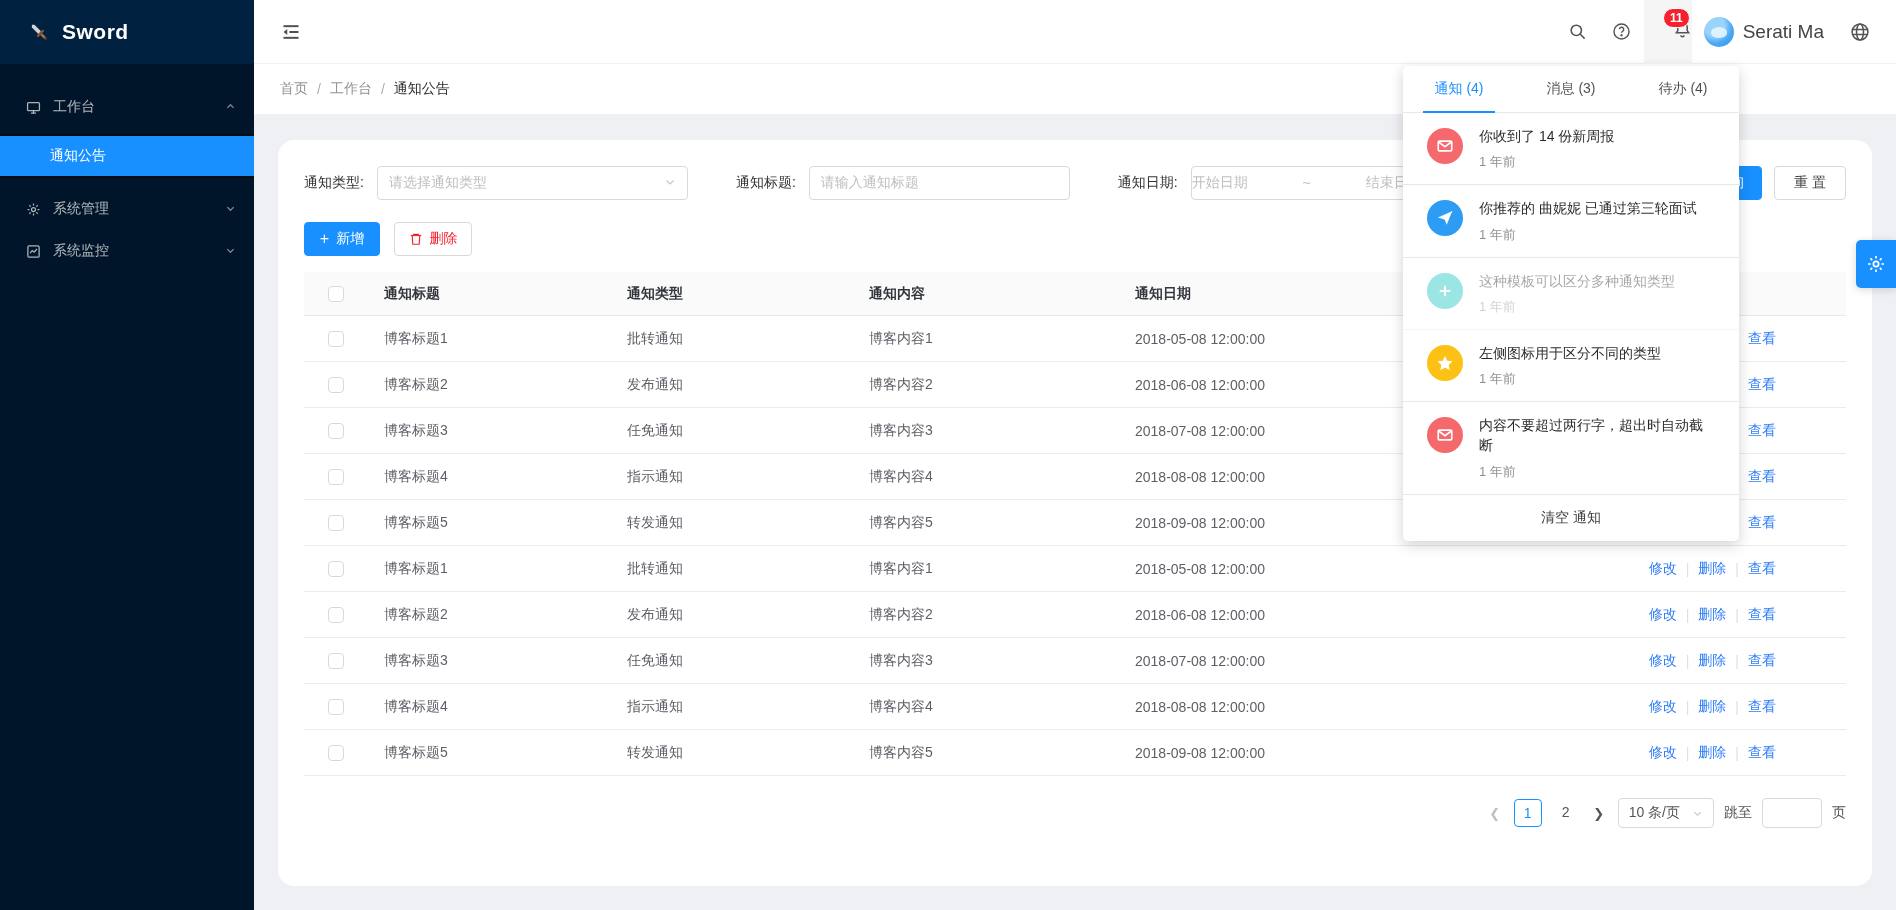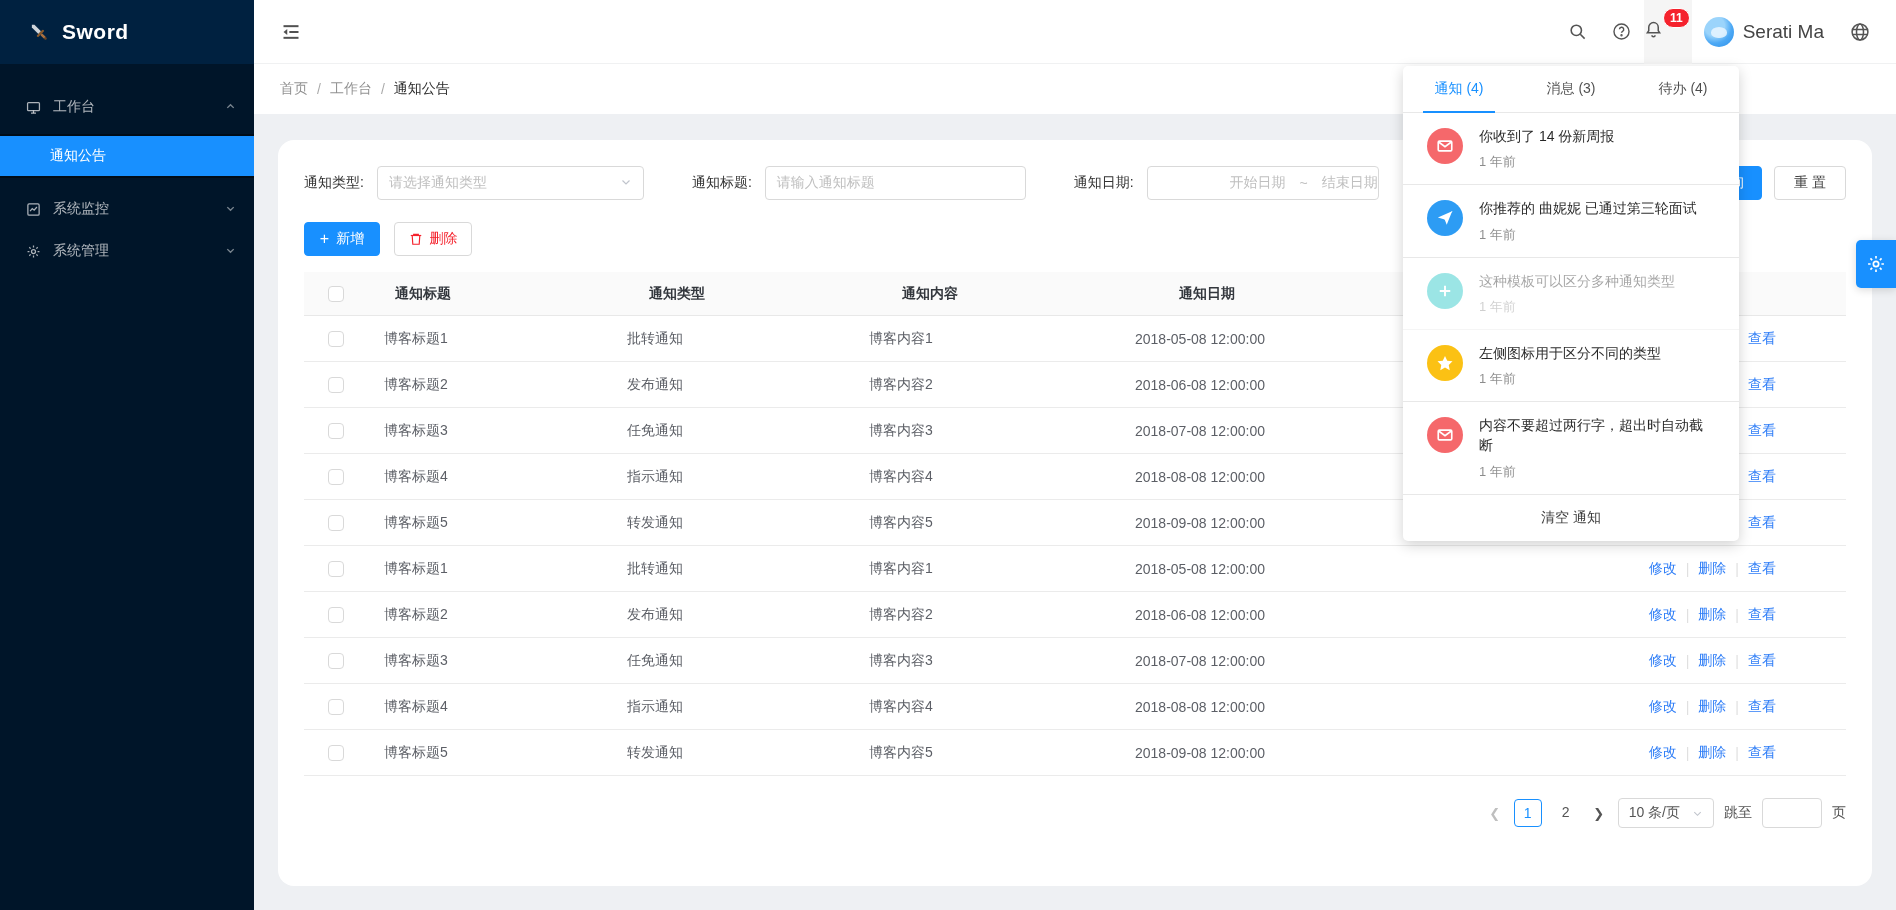--- a/index.html
+++ b/index.html
@@ -19,60 +19,60 @@
   .submenu-item.active { background:#1890ff; color:#fff; }
   .micon { width:15px; height:15px; flex:0 0 15px; }
   .micon svg { display:block; width:100%; height:100%; }
 
   
   .main { flex:1; display:flex; flex-direction:column; min-width:0; }
   .topbar { height:64px; background:#fff; border-bottom:1px solid #f0f1f2; display:flex; align-items:center; padding:0 14px 0 20px; }
   .fold-btn { width:34px; height:34px; display:flex; align-items:center; justify-content:center; cursor:pointer; color:#515151; }
   .top-right { margin-left:auto; display:flex; align-items:center; height:100%; }
   .tool-btn { width:44px; height:64px; display:flex; align-items:center; justify-content:center; color:#545454; cursor:pointer; }
-  .bell-wrap { position:relative; width:48px; height:64px; display:flex; align-items:center; justify-content:flex-start; background:#f5f5f5; cursor:pointer; color:#545454; }
+  .bell-wrap { position:relative; width:48px; height:64px; display:flex; align-items:center; justify-content:flex-end; background:#f5f5f5; cursor:pointer; color:#545454; }
   .badge { position:absolute; top:8px; right:2px; min-width:22px; height:20px; padding:0 6px; background:#f5222d; border:1px solid #fff; border-radius:10px; color:#fff; font-size:12px; line-height:18px; text-align:center; font-weight:bold; }
   .user { display:flex; align-items:center; gap:9px; padding:0 14px 0 12px; height:64px; cursor:pointer; }
   .avatar { width:30px; height:30px; border-radius:50%; background:radial-gradient(circle at 35% 30%, #9bd4fb 0 35%, #4da9f5 60%, #2a8de8 100%); position:relative; overflow:hidden; }
   .avatar::after { content:""; position:absolute; left:7px; top:10px; width:16px; height:11px; border-radius:50% 50% 45% 45%; background:#eaf6ff; opacity:.85; }
   .user-name { font-size:19px; color:#444; }
 
   
   .crumb-bar { height:50px; background:#fff; display:flex; align-items:center; padding-left:26px; font-size:14px; }
   .crumb { color:rgba(0,0,0,0.45); }
   .crumb.current { color:rgba(0,0,0,0.85); }
   .crumb-sep { margin:0 9px; color:rgba(0,0,0,0.35); }
 
   
   .content { flex:1; padding:26px 24px 24px; }
   .card { background:#fff; border-radius:16px; height:746px; padding:26px 26px 0; display:flex; flex-direction:column; }
 
   .filters { display:flex; align-items:center; }
   .fgroup { display:flex; align-items:center; margin-right:48px; }
   .flabel { font-size:14px; color:#333; margin-right:13px; white-space:nowrap; }
   .fbox { height:34px; border:1px solid #d9d9d9; border-radius:4px; background:#fff; display:flex; align-items:center; font-size:14px; color:#bfbfbf; }
-  .select-box { width:267px; padding:0 11px; }
+  .select-box { width:311px; padding:0 11px; }
   .select-box .ph { flex:1; }
   .input-box { width:261px; padding:0 11px; }
-  .range-box { width:232px; justify-content:flex-end; gap:14px; }
+  .range-box { width:232px; justify-content:space-between; gap:14px; }
   .fspacer { flex:1; }
   .btn { height:34px; border-radius:4px; font-size:14px; display:inline-flex; align-items:center; justify-content:center; cursor:pointer; border:1px solid #d9d9d9; background:#fff; color:#444; }
   .btn-primary { background:#1890ff; border-color:#1890ff; color:#fff; }
   .btn-search { width:68px; }
   .btn-reset { width:72px; margin-left:12px; }
 
   .toolbar { display:flex; align-items:center; margin:22px 0 16px; gap:14px; }
   .btn-add { width:76px; gap:7px; }
   .btn-del { width:78px; gap:7px; color:#f5222d; }
   .plus-g { font-size:16px; line-height:1; }
 
   
   .tbl { width:100%; font-size:14px; }
   .trow { display:grid; grid-template-columns:64px 243px 242px 266px 1fr 270px; align-items:center; height:46px; border-bottom:1px solid #ebebeb; color:#5c5f66; }
-  .trow.thead { height:44px; background:#fafafa; color:#33373d; font-weight:bold; border-bottom:1px solid #e8e8e8;gap:11px; }
+  .trow.thead { height:44px; background:#fafafa; color:#33373d; font-weight:bold; border-bottom:1px solid #e8e8e8; }
   .tcell { padding-left:16px; overflow:hidden; white-space:nowrap; }
   .tcell.chk { display:flex; justify-content:center; padding-left:0; }
   .checkbox { width:16px; height:16px; border:1px solid #d9d9d9; border-radius:4px; background:#fff; cursor:pointer; }
   .acts { display:flex; justify-content:flex-end; align-items:center; padding-right:70px; }
   .acts a { color:#2f7ef7; text-decoration:none; cursor:pointer; }
   .acts .sep { color:#e0e0e0; margin:0 9px; }
 
   
   .pager { display:flex; align-items:center; justify-content:flex-end; margin-top:22px; gap:10px; font-size:14px; color:#555; }
   .pg-arrow { width:18px; text-align:center; color:#bfbfbf; cursor:pointer; font-size:13px; }
@@ -135,39 +135,39 @@
         </span>
       </div>
       <div class="submenu">
         <div class="submenu-item active">
           <span>通知公告</span>
         </div>
       </div>
       <div class="menu-item">
         <span class="micon">
           <svg viewBox="0 0 24 24" fill="none" stroke="currentColor" stroke-width="2">
-              <rect x="3" y="3" width="18" height="18" rx="2"></rect>
-              <polyline points="6.5,14.5 10,10.5 13,13 17.5,8"></polyline>
+              <circle cx="12" cy="12" r="3.2"></circle>
+              <path d="M12 2.5v3M12 18.5v3M2.5 12h3M18.5 12h3M5.3 5.3l2.1 2.1M16.6 16.6l2.1 2.1M18.7 5.3l-2.1 2.1M7.4 16.6l-2.1 2.1"></path>
             </svg>
         </span>
-        <span class="mi-label">系统监控</span>
+        <span class="mi-label">系统管理</span>
         <span class="caret">
           <svg width="11" height="11" viewBox="0 0 24 24" fill="none" stroke="currentColor" stroke-width="3">
               <polyline points="5,9 12,16 19,9"></polyline>
             </svg>
         </span>
       </div>
       <div class="menu-item">
         <span class="micon">
           <svg viewBox="0 0 24 24" fill="none" stroke="currentColor" stroke-width="2">
-              <circle cx="12" cy="12" r="3.2"></circle>
-              <path d="M12 2.5v3M12 18.5v3M2.5 12h3M18.5 12h3M5.3 5.3l2.1 2.1M16.6 16.6l2.1 2.1M18.7 5.3l-2.1 2.1M7.4 16.6l-2.1 2.1"></path>
+              <rect x="3" y="3" width="18" height="18" rx="2"></rect>
+              <polyline points="6.5,14.5 10,10.5 13,13 17.5,8"></polyline>
             </svg>
         </span>
-        <span class="mi-label">系统管理</span>
+        <span class="mi-label">系统监控</span>
         <span class="caret">
           <svg width="11" height="11" viewBox="0 0 24 24" fill="none" stroke="currentColor" stroke-width="3">
               <polyline points="5,9 12,16 19,9"></polyline>
             </svg>
         </span>
       </div>
     </nav>
   </aside>
 
   <div class="main">

